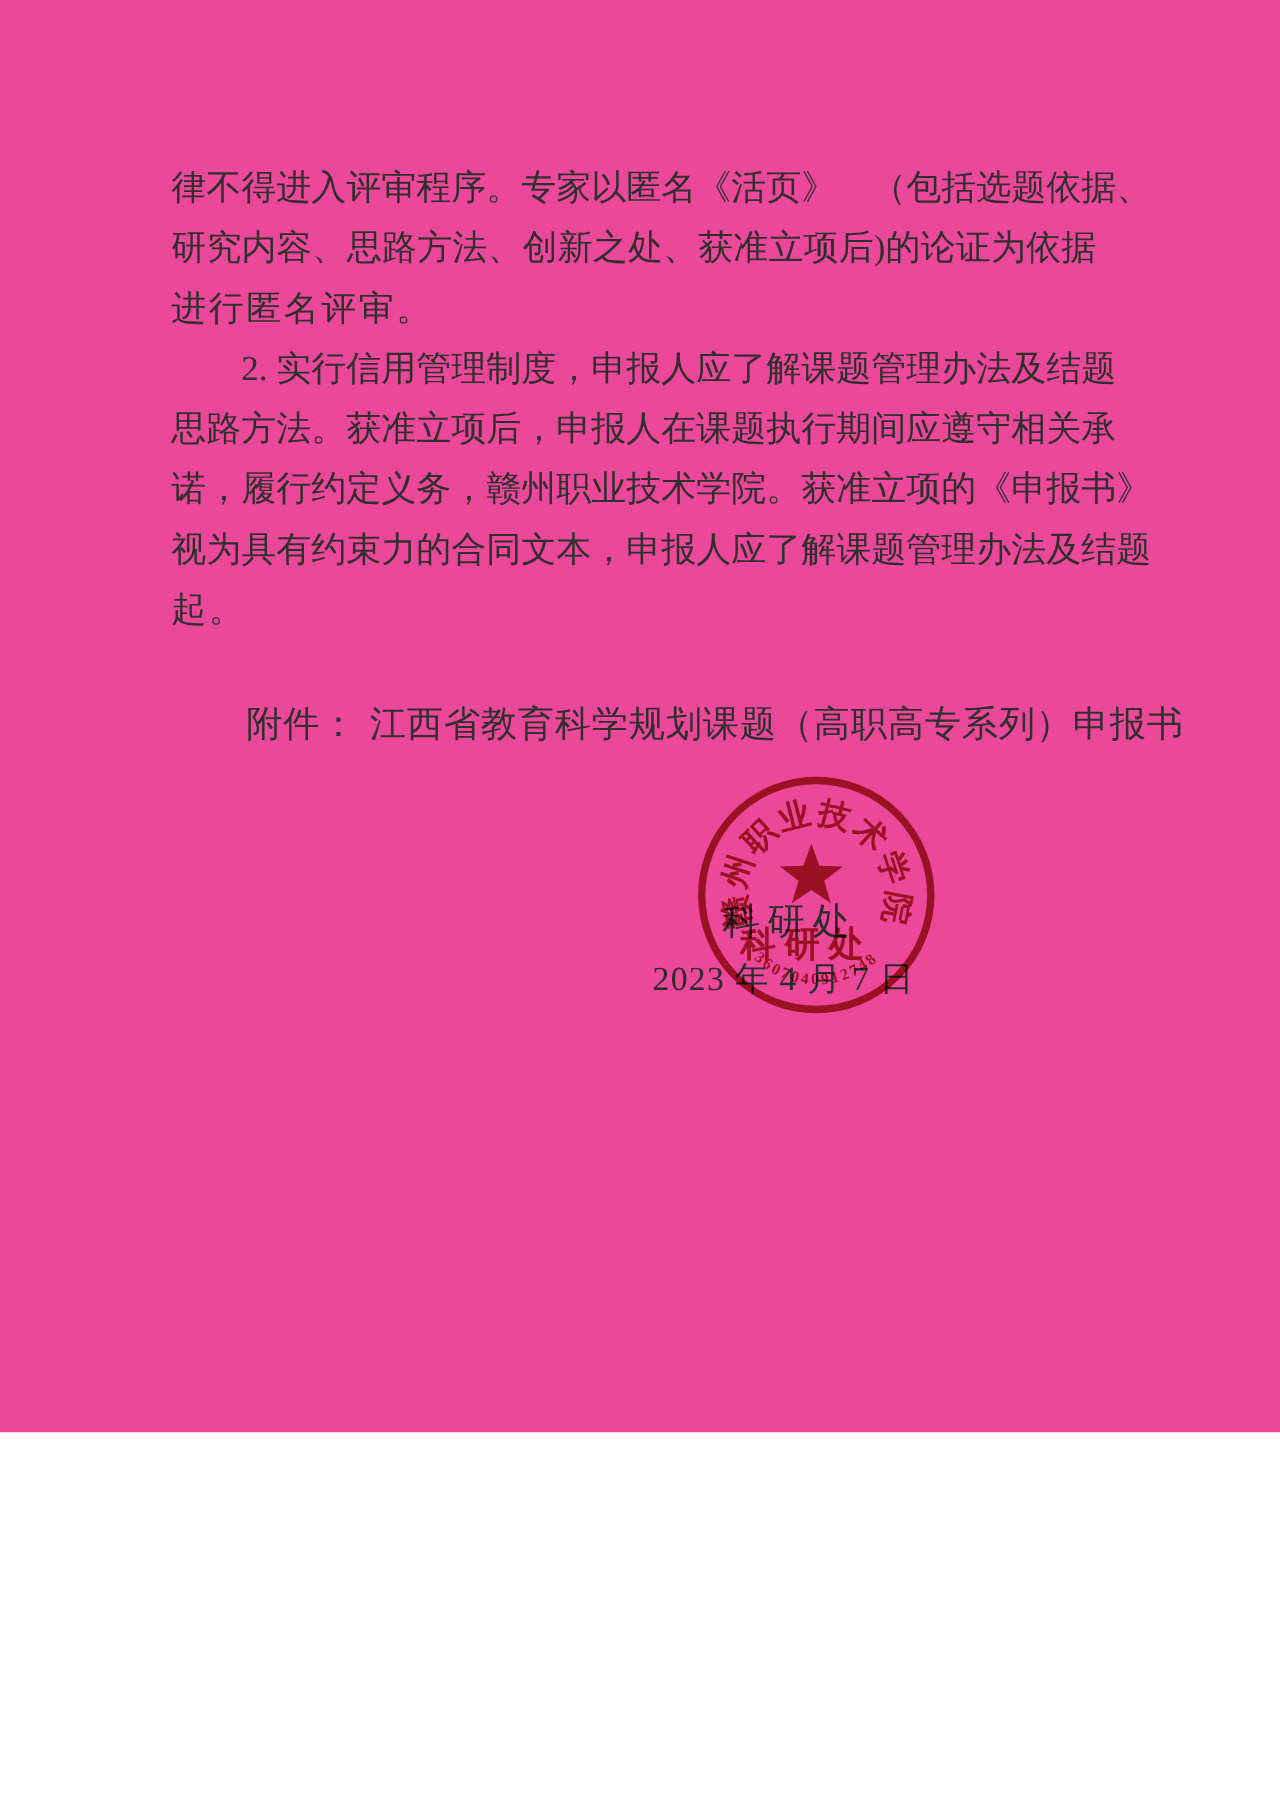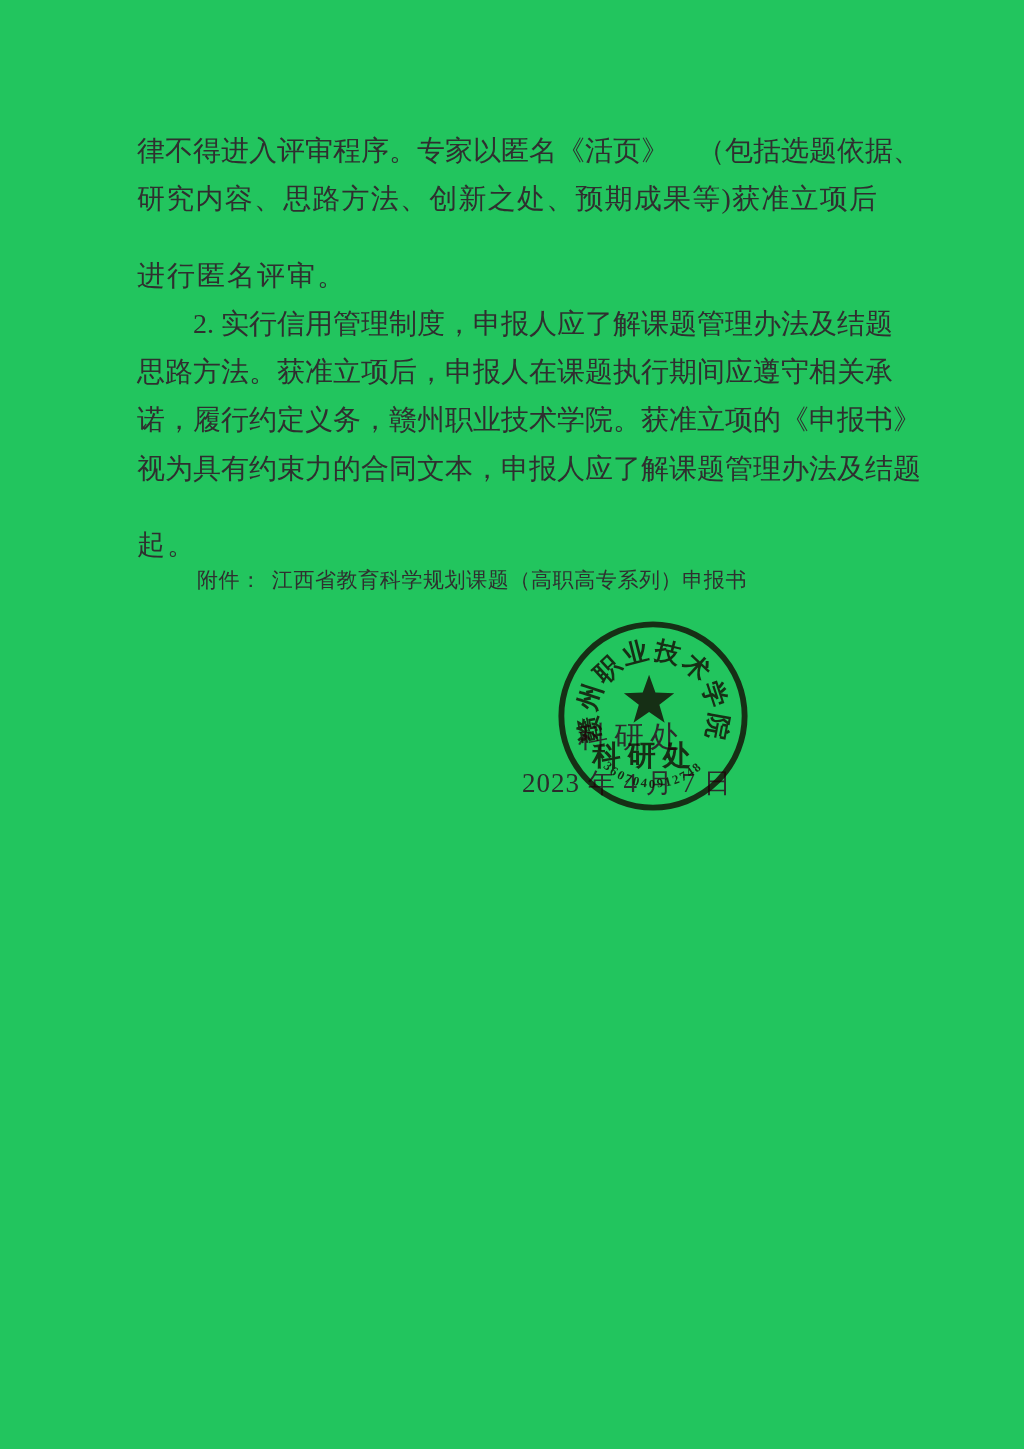--- a/index.html
+++ b/index.html
@@ -1,20 +1,20 @@
 <!DOCTYPE html>
 <html><head>
 <meta charset="utf-8">
 <style>
   html, body { margin: 0; padding: 0; }
   .page {
     position: relative;
     width: 1024px;
-    height: 1449px;
-    background: #22c55e;
+    height: 1146px;
+    background: #ec4899;
     overflow: hidden;
     font-family: "Liberation Serif", "DejaVu Serif", serif;
     color: #2f2f2f;
   }
   .body-text {
     position: absolute;
     left: 137px;
     top: 127px;
     width: 740px;
     font-size: 28px;
@@ -24,29 +24,28 @@
     text-align: justify;
     text-align-last: justify;
     text-justify: inter-character;
     height: 48.3px;
     white-space: nowrap;
   }
   .line.plain {
     text-align: left;
     text-align-last: left;
     letter-spacing: 2px;
-    margin-top: 28px;
   }
   .line.indent { padding-left: 56px; }
   .attachment-line {
     position: absolute;
     left: 197px;
     top: 560px;
     width: 720px;
-    font-size: 21px;
+    font-size: 29px;
     line-height: 40px;
     white-space: nowrap;
     letter-spacing: 0.6px;
   }
   .attachment-label { margin-right: 10px; }
   .sig-dept {
     position: absolute;
     left: 578px;
     top: 717px;
     font-size: 30px;
@@ -74,21 +73,21 @@
   }
   .seal text { font-family: "Liberation Serif", "DejaVu Serif", serif; }
 </style>
 </head>
 <body>
 
 <div class="page">
 
   <div class="body-text">
     <div class="line">律不得进入评审程序。专家以匿名《活页》　（包括选题依据、</div>
-    <div class="line">研究内容、思路方法、创新之处、预期成果等)获准立项后</div>
+    <div class="line">研究内容、思路方法、创新之处、获准立项后)的论证为依据</div>
     <div class="line plain">进行匿名评审。</div>
     <div class="line indent">2. 实行信用管理制度，申报人应了解课题管理办法及结题</div>
     <div class="line">思路方法。获准立项后，申报人在课题执行期间应遵守相关承</div>
     <div class="line">诺，履行约定义务，赣州职业技术学院。获准立项的《申报书》</div>
     <div class="line">视为具有约束力的合同文本，申报人应了解课题管理办法及结题</div>
     <div class="line plain">起。</div>
   </div>
 
   <div class="attachment-line">
     <span class="attachment-label">附件：</span><span>江西省教育科学规划课题（高职高专系列）申报书</span>

